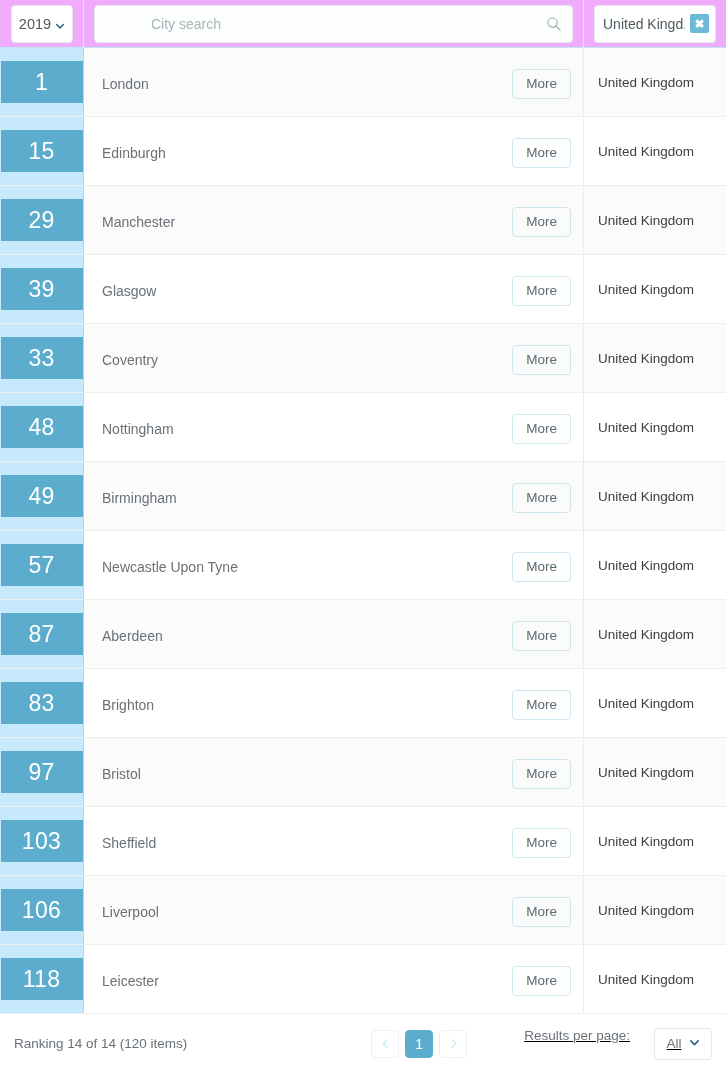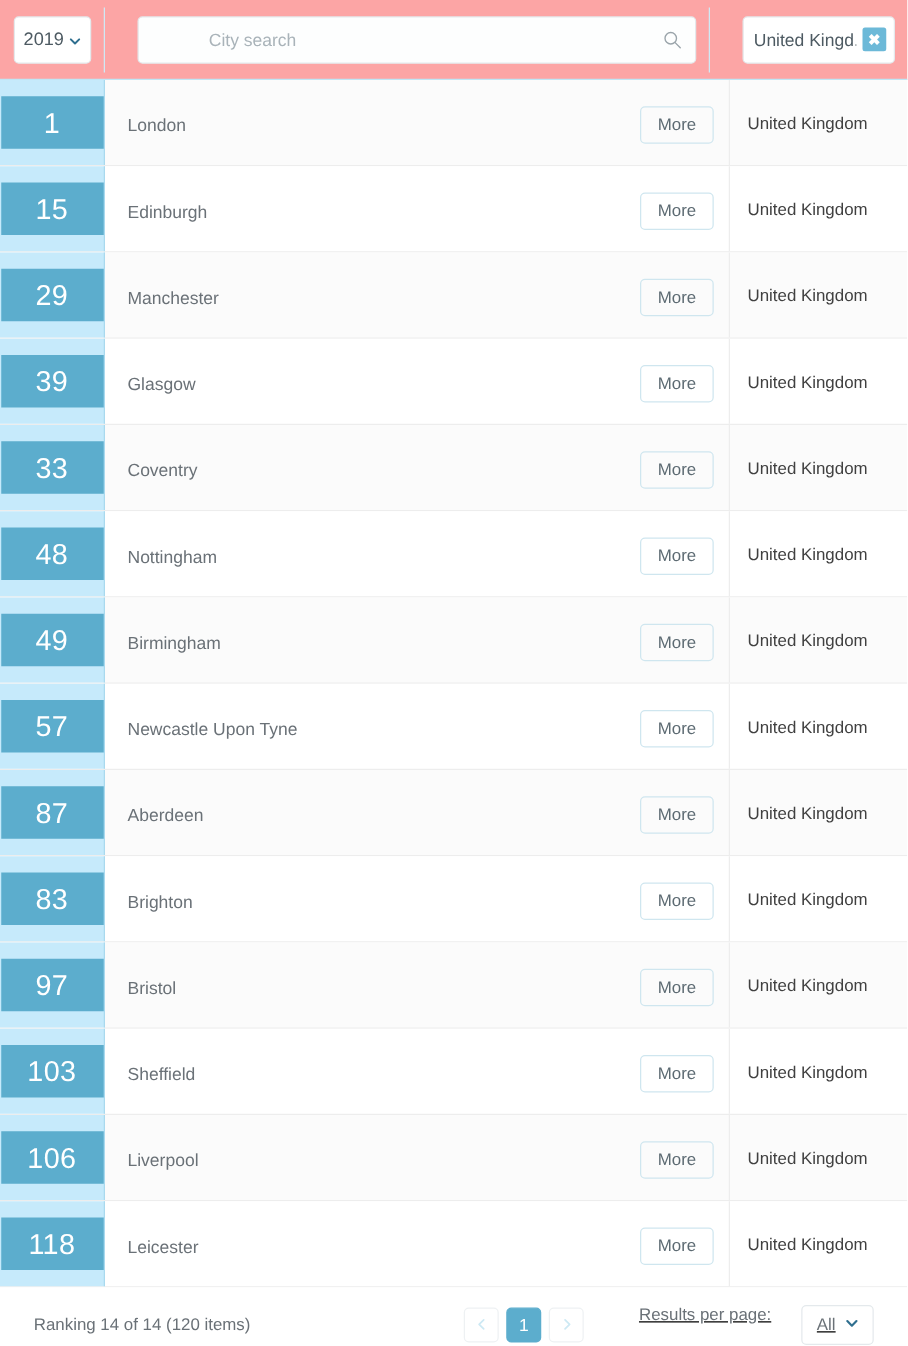--- a/index.html
+++ b/index.html
@@ -18,27 +18,26 @@
   #app {
     position: relative;
     width: 726px;
     height: 1077px;
     box-sizing: border-box;
   }
 
   
   .filter-bar {
     position: relative;
-    height: 64px;
-    background: #fca5a5;
+    height: 48px;
+    background: #f0abfc;
     display: flex;
     align-items: center;
     box-sizing: border-box;
     border-bottom: 1px solid #bfe6f5;
-    gap: 16px;
   }
 
   .year-cell {
     width: 84px;
     min-width: 84px;
     height: 52px;
     display: flex;
     align-items: center;
     justify-content: center;
     box-sizing: border-box;
@@ -241,21 +240,21 @@
   }
 
   
   .footer {
     position: relative;
     height: 59px;
     background: #ffffff;
     display: flex;
     align-items: center;
     box-sizing: border-box;
-    padding: 0 27px;
+    padding: 0 14px;
   }
   .footer-left {
     color: #6a7177;
     font-size: 13.5px;
     width: 300px;
   }
   .pager {
     flex: 1;
     display: flex;
     align-items: center;

